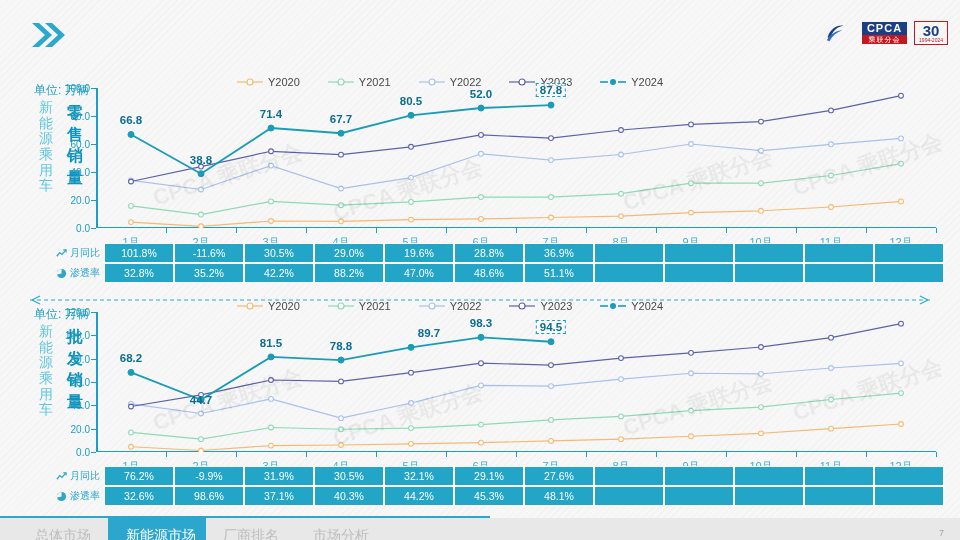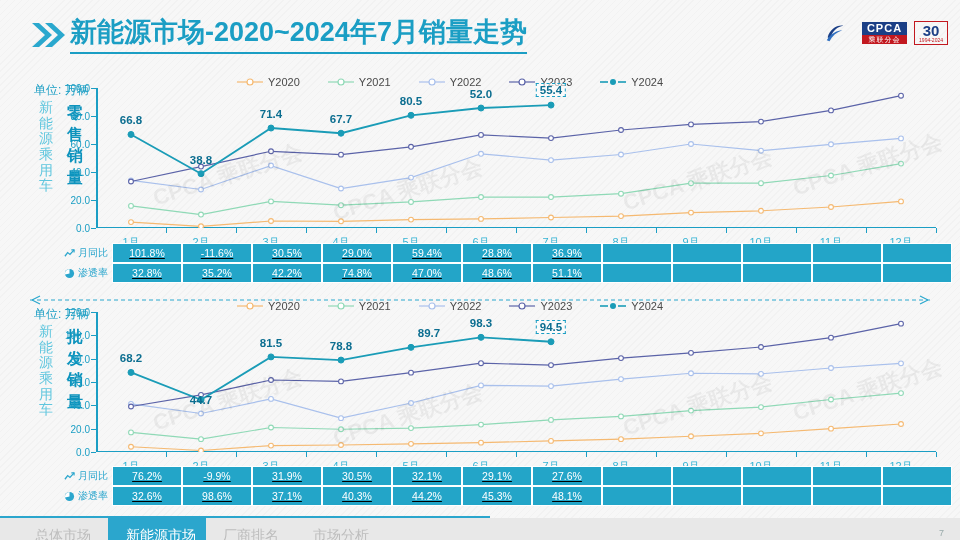--- a/index.html
+++ b/index.html
@@ -59,21 +59,21 @@
   .ytick{position:absolute;right:100%;margin-right:6px;transform:translateY(-50%);font-size:10px;color:#1b9ec4;white-space:nowrap;}
   .ytickmark{position:absolute;left:-5px;width:5px;height:1px;background:#1b9ec4;}
   .axisY{position:absolute;left:0;top:0;bottom:0;width:1.5px;background:#1b9ec4;}
   .axisX{position:absolute;left:0;right:0;bottom:0;height:1.5px;background:#1b9ec4;}
   .xtick{position:absolute;top:100%;margin-top:7px;transform:translateX(-50%);font-size:11px;color:#34b3d4;white-space:nowrap;}
   .xtickmark{position:absolute;bottom:-5px;width:1px;height:5px;background:#1b9ec4;}
   .dlabel{position:absolute;transform:translate(-50%,-100%);font-size:11.5px;font-weight:bold;color:#0c6e90;white-space:nowrap;}
   .dlabel.boxed{border:1px dashed #1b9ec4;padding:0px 3px;background:rgba(255,255,255,0.55);}
 
   
-  .tbl{position:absolute;left:112px;width:840px;text-decoration:underline;}
+  .tbl{position:absolute;left:104px;width:840px;}
   .tbl.t1{top:243px;}
   .tbl.t2{top:466px;}
   .trow{display:flex;height:20px;}
   .rhead{width:46px;display:flex;align-items:center;gap:3px;font-size:10px;color:#2ba6cd;margin-left:-48px;position:absolute;}
   .rhead svg{display:block;}
   .cell{flex:1;background:#23a5c8;border:1px solid #ffffff;box-sizing:border-box;
         display:flex;align-items:center;justify-content:center;
         color:#ffffff;font-size:10.5px;}
 
   
@@ -99,21 +99,20 @@
 
 <div class="slide">
 
   <div class="header">
     <div class="chev">
       <svg width="36" height="30" viewBox="0 0 36 30">
         <path d="M2 3 L15 15 L2 27 L9 27 L22 15 L9 3 Z" fill="#2aa8ce"></path>
         <path d="M15 3 L28 15 L15 27 L22 27 L35 15 L22 3 Z" fill="#2aa8ce"></path>
       </svg>
     </div>
-    <div class="title">新能源市场-2020~2024年7月销量走势</div>
     <div class="logo">
       <div class="cpca">
         <svg class="cpca-mark" viewBox="0 0 24 24">
           <path d="M4 17 C6 8, 14 3, 21 4 C15 5, 9 9, 7 18 Z" fill="#1b3f86"></path>
           <path d="M3 20 C7 13, 14 9, 20 9 C14 11, 9 15, 6 21 Z" fill="#2f6fc0"></path>
         </svg>
         <div class="cpca-txt">
           <div class="a">CPCA</div>
           <div class="b">乘联分会</div>
         </div>
@@ -287,40 +286,40 @@
             <circle cx="385" cy="20.019999999999996" r="3" fill="#1a9cb7" stroke="#1a9cb7" stroke-width="1"></circle>
             <circle cx="455" cy="17.08" r="3" fill="#1a9cb7" stroke="#1a9cb7" stroke-width="1"></circle>
           </g>
         </svg>
         <div class="dlabel" style="left: 35px; top: 38.48px;">66.8</div>
         <div class="dlabel" style="left: 105px; top: 77.68px;">38.8</div>
         <div class="dlabel" style="left: 175px; top: 32.04px;">71.4</div>
         <div class="dlabel" style="left: 245px; top: 37.22px;">67.7</div>
         <div class="dlabel" style="left: 315px; top: 19.3px;">80.5</div>
         <div class="dlabel" style="left: 385px; top: 12.02px;">52.0</div>
-        <div class="dlabel boxed" style="left: 455px; top: 9.08px;">55.4</div>
+        <div class="dlabel boxed" style="left: 455px; top: 9.08px;">87.8</div>
       </div>
   </div>
 
   <div class="tbl t1" id="tbl-0">
       <div class="trow" style="position: relative;">
         <div class="rhead" style="height: 20px;">
           <span>
             <svg width="11" height="11" viewBox="0 0 12 12">
               <path d="M1 9 L4 5 L6.5 7 L11 2" stroke="#2ba6cd" stroke-width="1.4" fill="none"></path>
               <path d="M8 2 L11 2 L11 5" stroke="#2ba6cd" stroke-width="1.2" fill="none"></path>
             </svg>
           </span>
           <span>月同比</span>
         </div>
         <div class="cell">101.8%</div>
         <div class="cell">-11.6%</div>
         <div class="cell">30.5%</div>
         <div class="cell">29.0%</div>
-        <div class="cell">59.4%</div>
+        <div class="cell">19.6%</div>
         <div class="cell">28.8%</div>
         <div class="cell">36.9%</div>
         <div class="cell"></div>
         <div class="cell"></div>
         <div class="cell"></div>
         <div class="cell"></div>
         <div class="cell"></div>
       </div>
       <div class="trow" style="position: relative;">
         <div class="rhead" style="height: 20px;">
@@ -328,21 +327,21 @@
             <svg width="11" height="11" viewBox="0 0 12 12">
               <circle cx="6" cy="6" r="5" fill="#2ba6cd"></circle>
               <path d="M6 6 L6 1 A5 5 0 0 0 1.2 7 Z" fill="#ffffff"></path>
             </svg>
           </span>
           <span>渗透率</span>
         </div>
         <div class="cell">32.8%</div>
         <div class="cell">35.2%</div>
         <div class="cell">42.2%</div>
-        <div class="cell">74.8%</div>
+        <div class="cell">88.2%</div>
         <div class="cell">47.0%</div>
         <div class="cell">48.6%</div>
         <div class="cell">51.1%</div>
         <div class="cell"></div>
         <div class="cell"></div>
         <div class="cell"></div>
         <div class="cell"></div>
         <div class="cell"></div>
       </div>
     </div>

